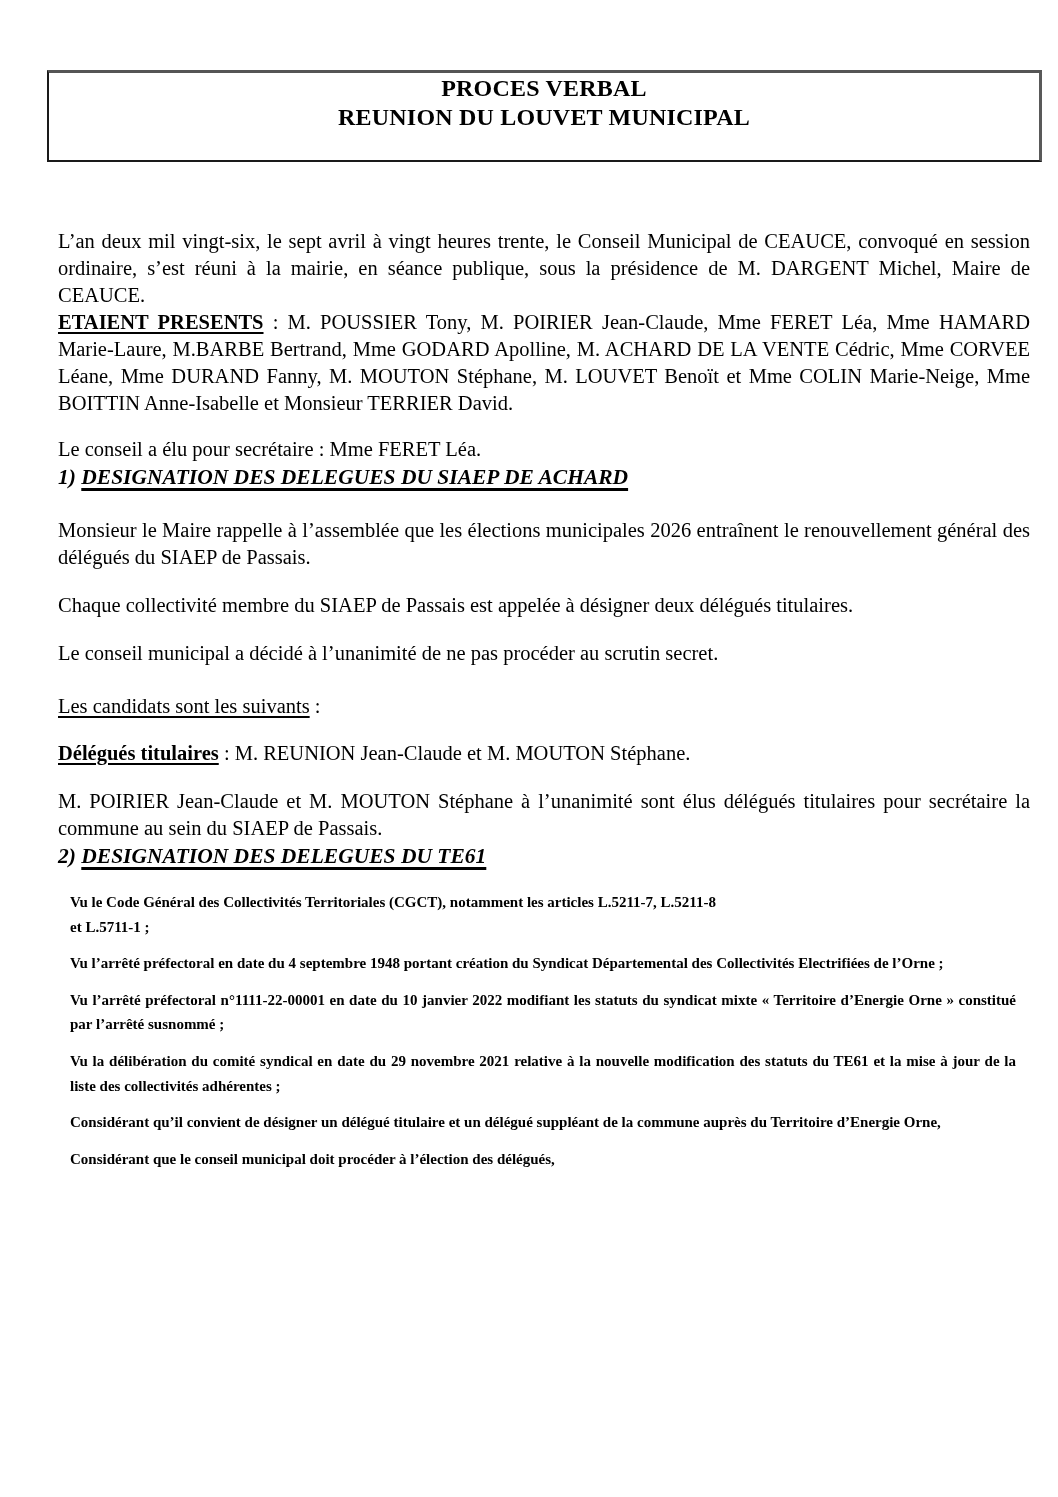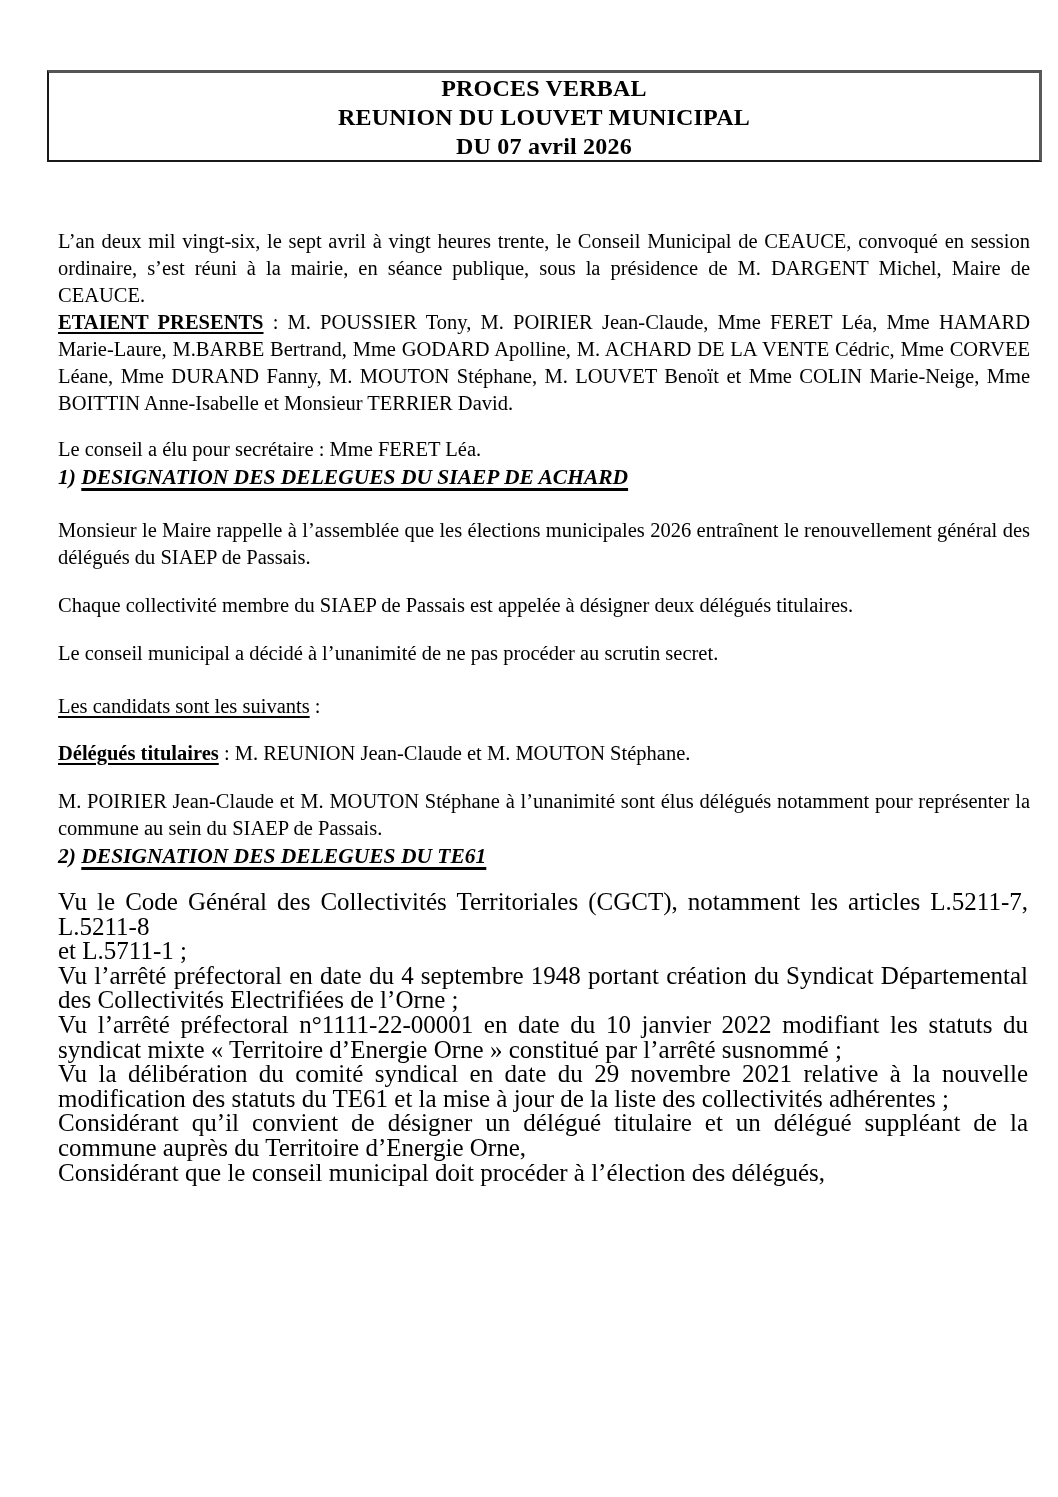--- a/index.html
+++ b/index.html
@@ -82,58 +82,58 @@
     text-align: left;
   }
   .section-heading .heading-underline {
     text-decoration: underline;
     text-decoration-thickness: 2.5px;
     text-underline-offset: 4px;
   }
   
   .vu-block { margin-right: 2px; }
   .vu-line {
-    margin: 0;
-    font-size: 25px;
+    margin: 12px;
+    font-size: 15px;
     line-height: 24.6px;
     text-align: justify;
     text-justify: inter-word;
     white-space: pre-line;
+    font-weight: bold;
   }
 </style>
 </head>
 <body>
 
 <div class="page">
 
   <div class="header-box">
     <div class="title-line">PROCES VERBAL</div>
     <div class="title-line">REUNION DU LOUVET MUNICIPAL</div>
-    <div class="title-line">DU 07 avril 2026</div>
   </div>
 
   <p class="para m-p1">L’an deux mil vingt-six, le sept avril à vingt heures trente, le Conseil Municipal de CEAUCE, convoqué en session ordinaire, s’est réuni à la mairie, en séance publique, sous la présidence de M. DARGENT Michel, Maire de CEAUCE.</p>
 
   <p class="para m-presents"><span class="u-bold">ETAIENT PRESENTS</span><span> : M. POUSSIER Tony, M. POIRIER Jean-Claude, Mme FERET Léa, Mme HAMARD Marie-Laure, M.BARBE Bertrand, Mme GODARD Apolline, M. ACHARD DE LA VENTE Cédric, Mme CORVEE Léane, Mme DURAND Fanny, M. MOUTON Stéphane, M. LOUVET Benoït et Mme COLIN Marie-Neige, Mme BOITTIN Anne-Isabelle et Monsieur TERRIER David.</span></p>
 
   <p class="para m-secretary">Le conseil a élu pour secrétaire : Mme FERET Léa.</p>
 
   <h2 class="section-heading m-h1"><span>1) </span><span class="heading-underline">DESIGNATION DES DELEGUES DU SIAEP DE ACHARD</span></h2>
 
   <p class="para m-s1p1">Monsieur le Maire rappelle à l’assemblée que les élections municipales 2026 entraînent le renouvellement général des délégués du SIAEP de Passais.</p>
 
   <p class="para m-s1p2">Chaque collectivité membre du SIAEP de Passais est appelée à désigner deux délégués titulaires.</p>
 
   <p class="para m-s1p3">Le conseil municipal a décidé à l’unanimité de ne pas procéder au scrutin secret.</p>
 
   <p class="para m-cand"><span class="u-reg">Les candidats sont les suivants</span><span> :</span></p>
 
   <p class="para m-deleg"><span class="u-bold">Délégués titulaires</span><span> : M. REUNION Jean-Claude et M. MOUTON Stéphane.</span></p>
 
-  <p class="para m-s1p4">M. POIRIER Jean-Claude et M. MOUTON Stéphane à l’unanimité sont élus délégués notamment pour représenter la commune au sein du SIAEP de Passais.</p>
+  <p class="para m-s1p4">M. POIRIER Jean-Claude et M. MOUTON Stéphane à l’unanimité sont élus délégués titulaires pour secrétaire la commune au sein du SIAEP de Passais.</p>
 
   <h2 class="section-heading m-h2"><span>2) </span><span class="heading-underline">DESIGNATION DES DELEGUES DU TE61</span></h2>
 
   <div class="vu-block m-vu">
 
   <p class="vu-line">Vu le Code Général des Collectivités Territoriales (CGCT), notamment les articles L.5211-7, L.5211-8
 et L.5711-1 ;</p>
       <p class="vu-line">Vu l’arrêté préfectoral en date du 4 septembre 1948 portant création du Syndicat Départemental des Collectivités Electrifiées de l’Orne ;</p>
       <p class="vu-line">Vu l’arrêté préfectoral n°1111-22-00001 en date du 10 janvier 2022 modifiant les statuts du syndicat mixte « Territoire d’Energie Orne » constitué par l’arrêté susnommé ;</p>
       <p class="vu-line">Vu la délibération du comité syndical en date du 29 novembre 2021 relative à la nouvelle modification des statuts du TE61 et la mise à jour de la liste des collectivités adhérentes ;</p>

